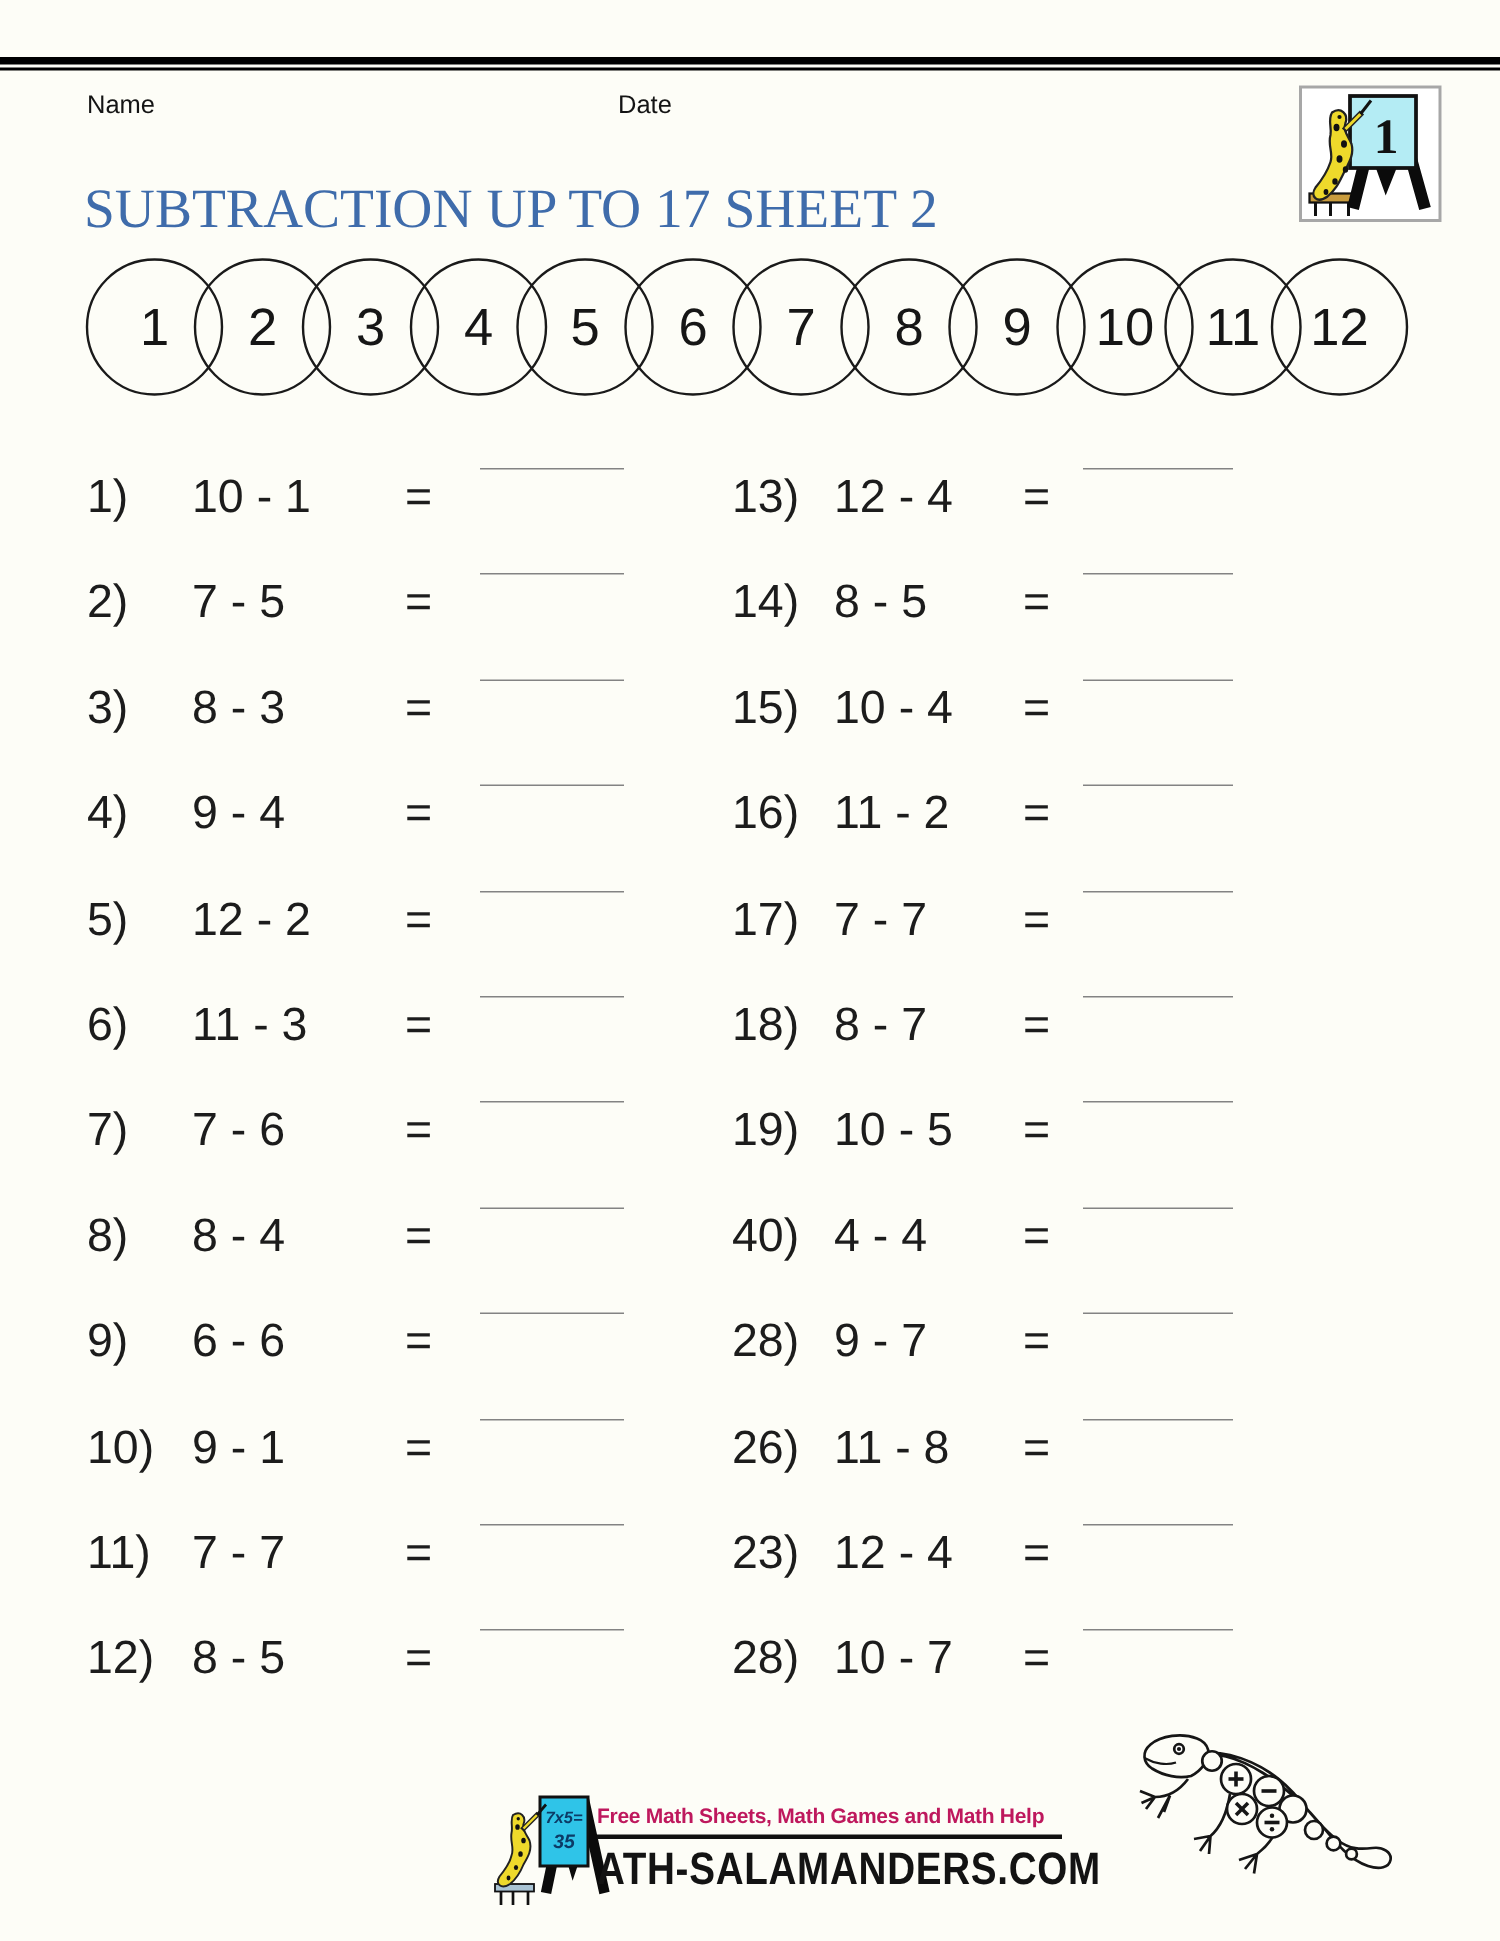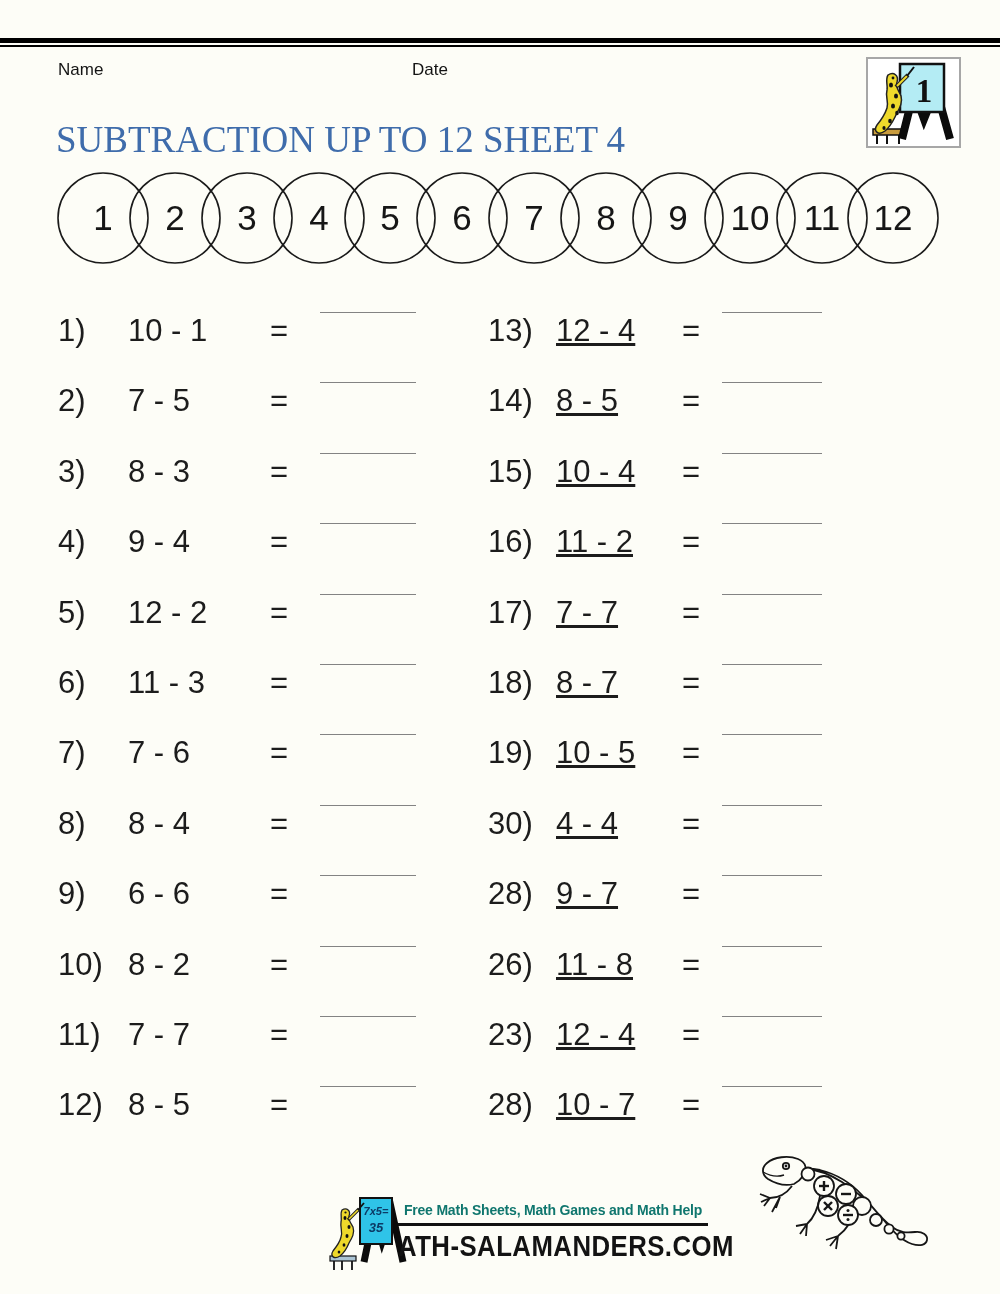--- a/index.html
+++ b/index.html
@@ -19,28 +19,28 @@
          font-size:37px;color:#3f6cab;white-space:nowrap;}
   
   .circles{position:absolute;left:0;top:170px;}
   .circles text{font-family:"Liberation Sans",sans-serif;font-size:35px;fill:#161616;}
   
   .prob{position:absolute;height:70px;width:430px;font-size:31px;color:#1c1c1c;}
   .prob span{position:absolute;top:0;line-height:37px;white-space:nowrap;}
   .pnum{left:0;}
   .col-left{left:58px;} .col-right{left:488px;}
   .col-left .pexpr{left:70px;}  .col-left .peq{left:212px;}
-  .col-right .pexpr{left:68px;text-decoration:underline;} .col-right .peq{left:194px;}
+  .col-right .pexpr{left:68px;} .col-right .peq{left:194px;}
   .pline{position:absolute;top:52px;height:0;border-bottom:1px solid #838383;}
   .col-left .pline{left:262px;width:96px;}
   .col-right .pline{left:234px;width:100px;}
   
   .footer-logo{position:absolute;left:328px;top:1196px;font-style:italic;}
   .footer-text{position:absolute;left:398px;top:1202px;width:310px;}
-  .tagline{font-size:14px;font-weight:bold;color:#0f766e;text-align:center;
+  .tagline{font-size:14px;font-weight:bold;color:#be185d;text-align:left;
            letter-spacing:-0.2px;white-space:nowrap;}
   .footer-rule{margin-top:5px;height:3px;background:#111;}
   .brand{margin-top:3px;font-size:28px;font-weight:bold;color:#131313;white-space:nowrap;
          display:inline-block;transform:scale(0.92,1.08);transform-origin:left top;
          letter-spacing:0.5px;}
   .corner-art{position:absolute;left:750px;top:1148px;}
 </style>
 </head>
 <body>
 
@@ -71,21 +71,21 @@
       <circle cx="25" cy="19" r="1.4" fill="#111"></circle>
       <ellipse cx="23" cy="26" rx="2" ry="2.5" fill="#111"></ellipse>
       <ellipse cx="28" cy="37" rx="2" ry="2.5" fill="#111"></ellipse>
       <ellipse cx="25" cy="47" rx="2" ry="2.5" fill="#111"></ellipse>
       <ellipse cx="29" cy="54" rx="1.8" ry="2.2" fill="#111"></ellipse>
       <ellipse cx="22" cy="62" rx="1.8" ry="2.2" fill="#111"></ellipse>
       <ellipse cx="16" cy="69" rx="1.6" ry="2" fill="#111"></ellipse>
     </svg>
   </div>
 
-  <div class="title">SUBTRACTION UP TO 12 SHEET 4</div>
+  <div class="title">SUBTRACTION UP TO 17 SHEET 2</div>
 
   <svg class="circles" width="1000" height="100" viewBox="0 0 1000 100">
     <ellipse cx="103" cy="48" rx="45" ry="45" fill="none" stroke="#1a1a1a" stroke-width="1.6"></ellipse>
     <ellipse cx="175" cy="48" rx="45" ry="45" fill="none" stroke="#1a1a1a" stroke-width="1.6"></ellipse>
     <ellipse cx="247" cy="48" rx="45" ry="45" fill="none" stroke="#1a1a1a" stroke-width="1.6"></ellipse>
     <ellipse cx="319" cy="48" rx="45" ry="45" fill="none" stroke="#1a1a1a" stroke-width="1.6"></ellipse>
     <ellipse cx="390" cy="48" rx="45" ry="45" fill="none" stroke="#1a1a1a" stroke-width="1.6"></ellipse>
     <ellipse cx="462" cy="48" rx="45" ry="45" fill="none" stroke="#1a1a1a" stroke-width="1.6"></ellipse>
     <ellipse cx="534" cy="48" rx="45" ry="45" fill="none" stroke="#1a1a1a" stroke-width="1.6"></ellipse>
     <ellipse cx="606" cy="48" rx="45" ry="45" fill="none" stroke="#1a1a1a" stroke-width="1.6"></ellipse>
@@ -156,21 +156,21 @@
       <span class="pline"></span>
     </div>
   <div class="prob col-left" style="top:875px">
       <span class="pnum">9)</span>
       <span class="pexpr">6 - 6</span>
       <span class="peq">=</span>
       <span class="pline"></span>
     </div>
   <div class="prob col-left" style="top:946px">
       <span class="pnum">10)</span>
-      <span class="pexpr">8 - 2</span>
+      <span class="pexpr">9 - 1</span>
       <span class="peq">=</span>
       <span class="pline"></span>
     </div>
   <div class="prob col-left" style="top:1016px">
       <span class="pnum">11)</span>
       <span class="pexpr">7 - 7</span>
       <span class="peq">=</span>
       <span class="pline"></span>
     </div>
   <div class="prob col-left" style="top:1086px">
@@ -216,21 +216,21 @@
       <span class="peq">=</span>
       <span class="pline"></span>
     </div>
   <div class="prob col-right" style="top:734px">
       <span class="pnum">19)</span>
       <span class="pexpr">10 - 5</span>
       <span class="peq">=</span>
       <span class="pline"></span>
     </div>
   <div class="prob col-right" style="top:805px">
-      <span class="pnum">30)</span>
+      <span class="pnum">40)</span>
       <span class="pexpr">4 - 4</span>
       <span class="peq">=</span>
       <span class="pline"></span>
     </div>
   <div class="prob col-right" style="top:875px">
       <span class="pnum">28)</span>
       <span class="pexpr">9 - 7</span>
       <span class="peq">=</span>
       <span class="pline"></span>
     </div>

